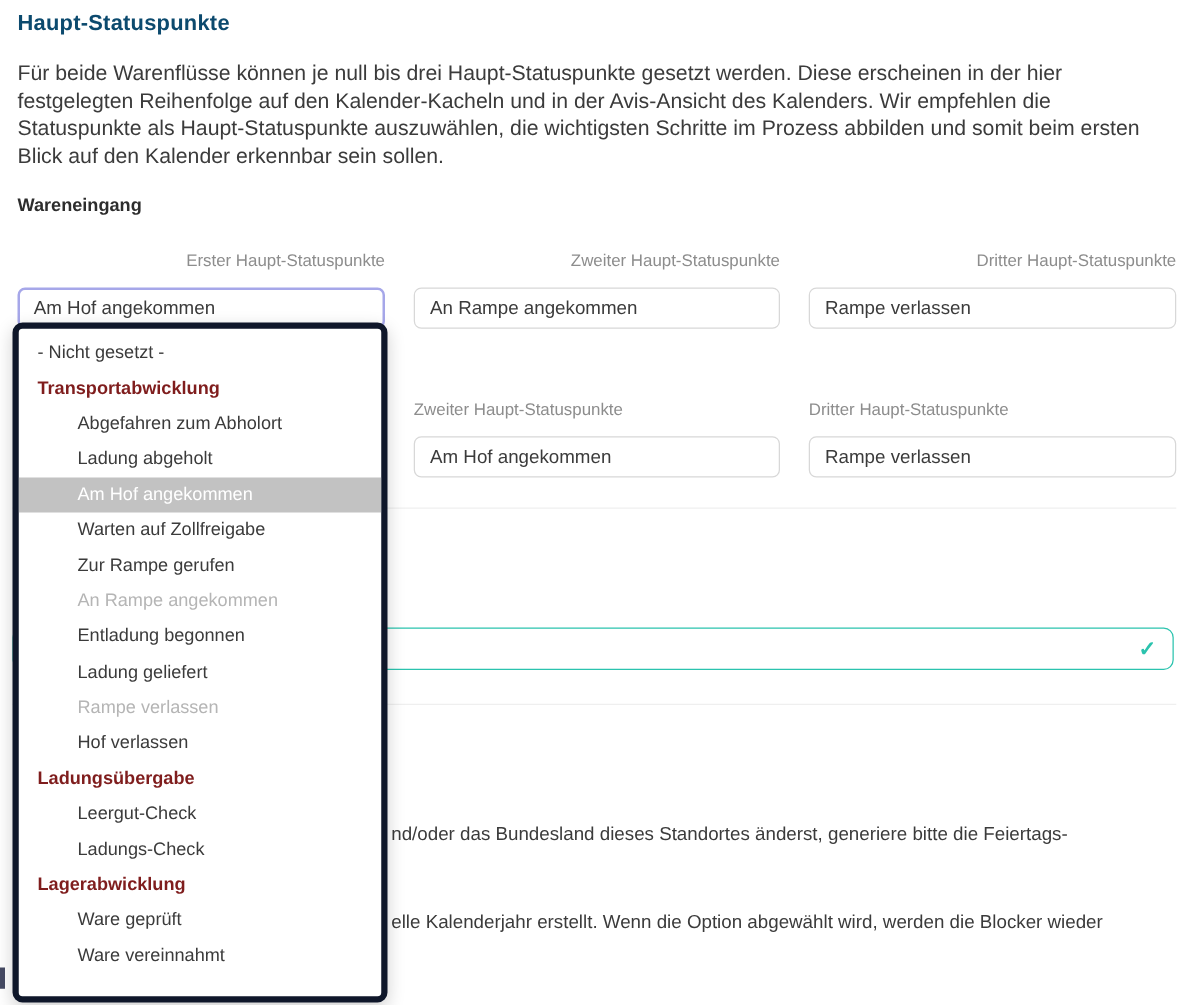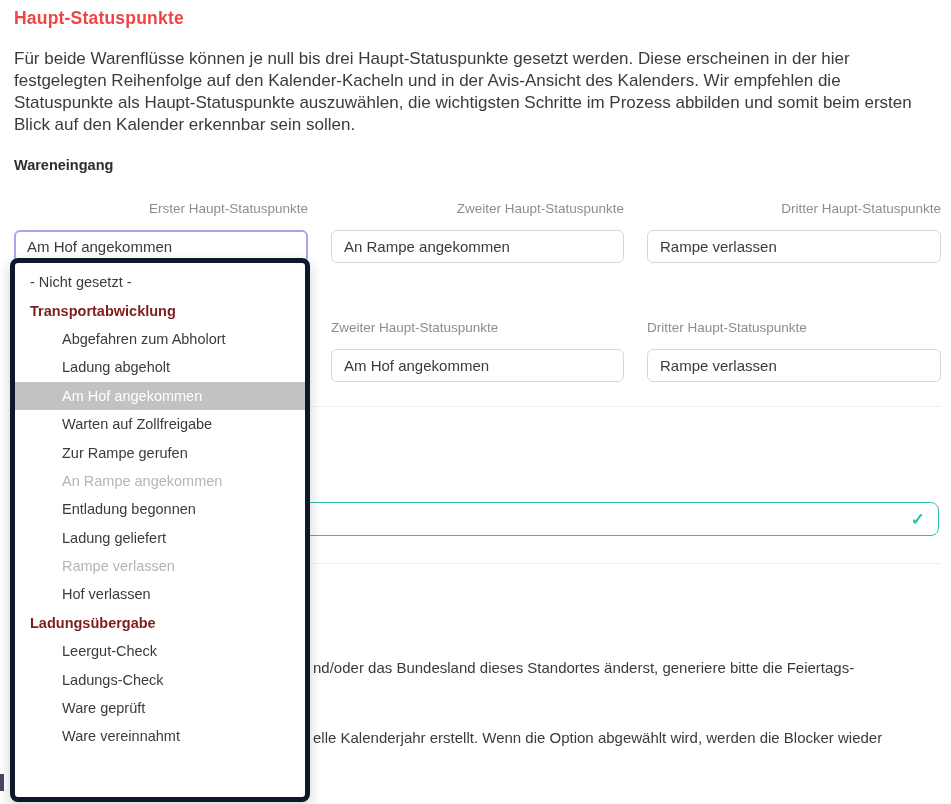--- a/index.html
+++ b/index.html
@@ -3,21 +3,21 @@
 <meta charset="utf-8">
 <style>
   * { margin:0; padding:0; box-sizing:border-box; }
   body { background:#fff; font-family:"Liberation Sans", sans-serif; }
   .screen {
     position:relative; width:951px; height:804px; background:#ffffff;
     overflow:hidden; color:#3b3b3b;
   }
   .page-title {
     position:absolute; left:14px; top:8px;
-    font-size:17.5px; font-weight:700; color:#ef4444; letter-spacing:.2px;
+    font-size:17.5px; font-weight:700; color:#0c4a6e; letter-spacing:.2px;
   }
   .intro {
     position:absolute; left:14px; top:48px; width:912px;
     font-size:17px; line-height:22px; color:#3b3b3b;
   }
   .section-heading {
     position:absolute; left:14px; top:157px;
     font-size:14.5px; font-weight:700; color:#2d2d2d;
   }
   
@@ -134,17 +134,18 @@
       <div class="dd-item dd-indent">Warten auf Zollfreigabe</div>
       <div class="dd-item dd-indent">Zur Rampe gerufen</div>
       <div class="dd-item dd-indent dd-disabled">An Rampe angekommen</div>
       <div class="dd-item dd-indent">Entladung begonnen</div>
       <div class="dd-item dd-indent">Ladung geliefert</div>
       <div class="dd-item dd-indent dd-disabled">Rampe verlassen</div>
       <div class="dd-item dd-indent">Hof verlassen</div>
       <div class="dd-item dd-group">Ladungsübergabe</div>
       <div class="dd-item dd-indent">Leergut-Check</div>
       <div class="dd-item dd-indent">Ladungs-Check</div>
+      <div class="dd-item dd-group">Lagerabwicklung</div>
       <div class="dd-item dd-indent">Ware geprüft</div>
       <div class="dd-item dd-indent">Ware vereinnahmt</div>
     </div>
 
 </div>
 
 </body></html>

